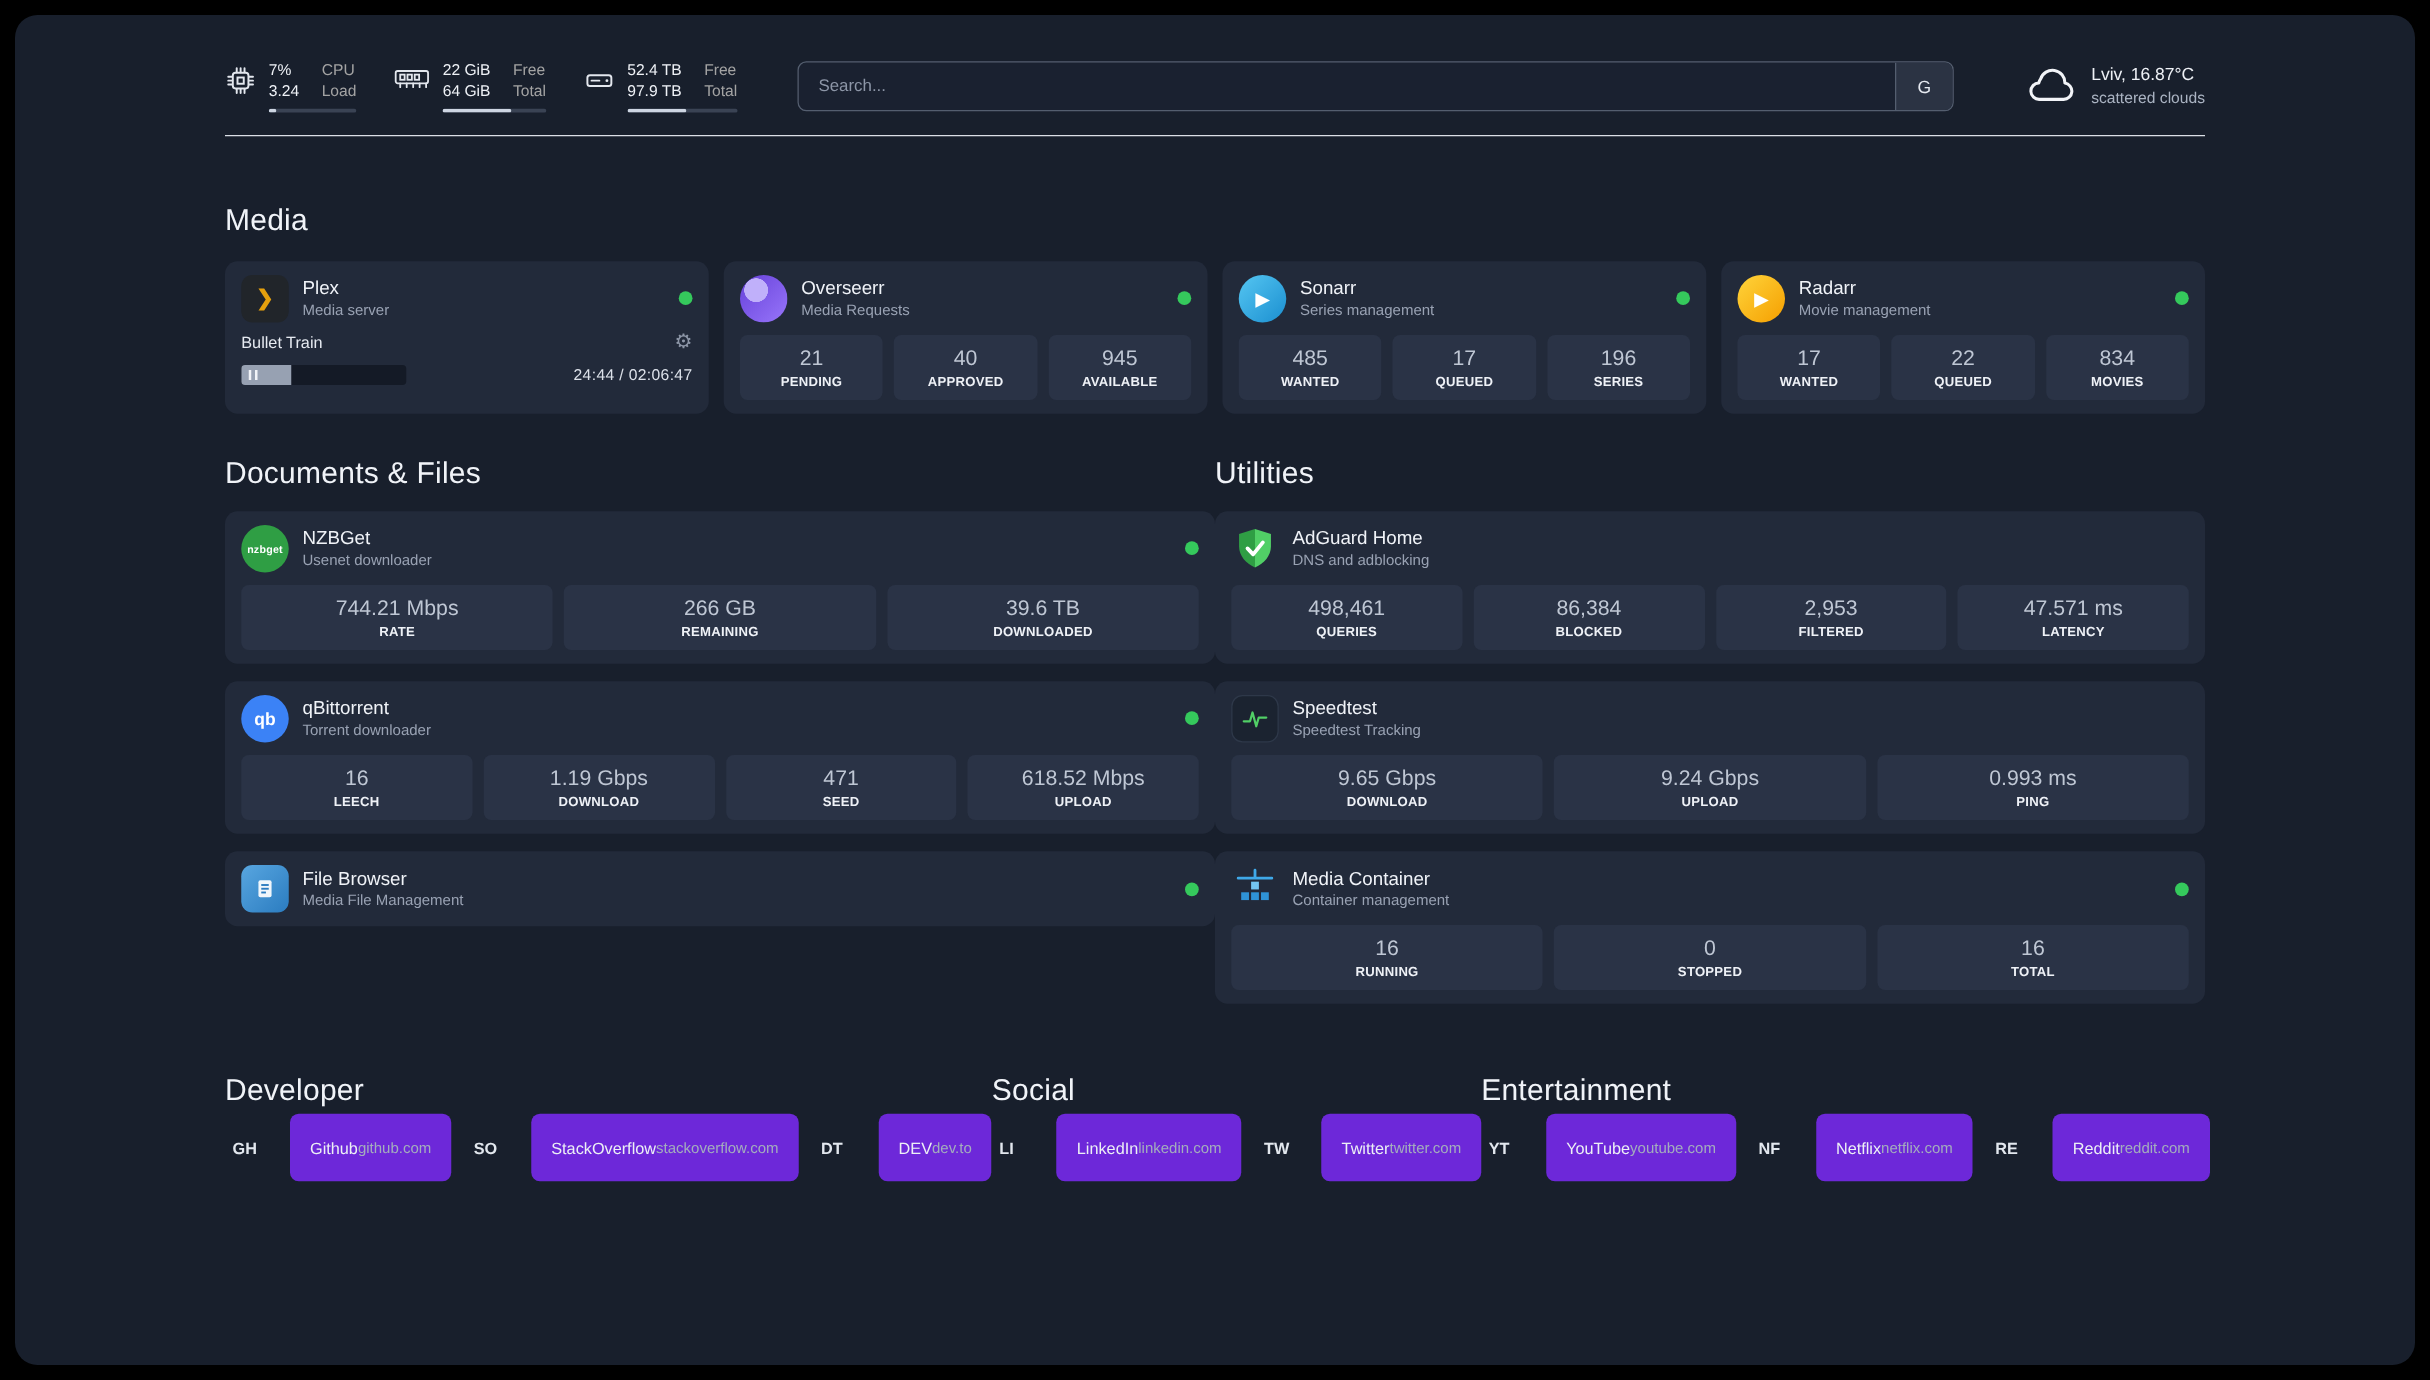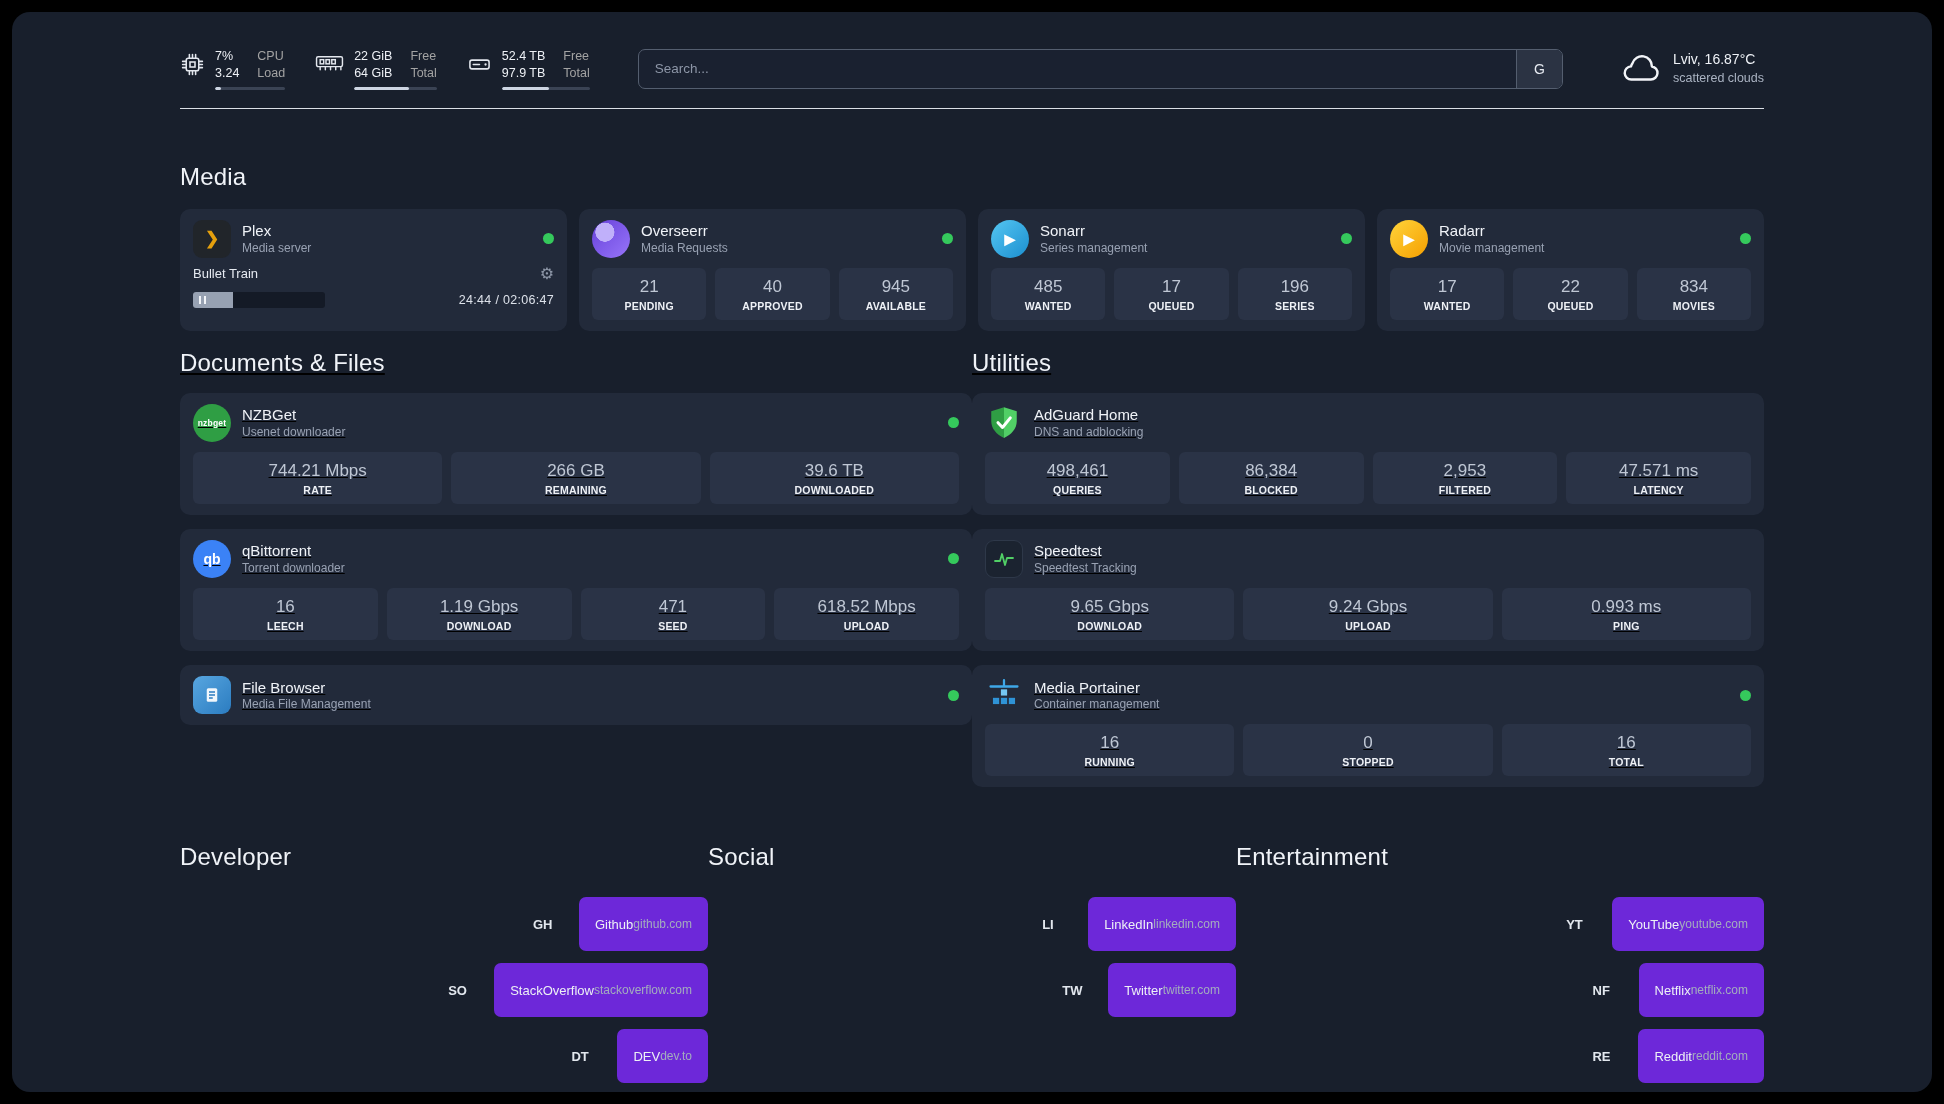--- a/index.html
+++ b/index.html
@@ -27,21 +27,21 @@
   .weather { display:flex; align-items:center; gap:12px; }
   .weather-text { font-size:14px; color:#eef1f6; line-height:1.4; }
   .weather-cond { font-size:12.5px; color:#aab3c2; }
 
   .divider { margin-top:18px; border-bottom:1.5px solid #dbdfe6; }
 
   
   h2 { font-size:24px; font-weight:500; color:#f0f3f8; letter-spacing:.2px; }
   .section-media { margin-top:54px; }
   .grid-media { margin-top:18px; display:grid; grid-template-columns:repeat(4,1fr); gap:12px; }
-  .two-col { margin-top:18px; display:grid; grid-template-columns:1fr 1fr; gap:0; align-items:start;text-decoration:underline; }
+  .two-col { margin-top:34px; display:grid; grid-template-columns:1fr 1fr; gap:0; align-items:start; }
   .col-stack { margin-top:16px; display:flex; flex-direction:column; gap:14px; }
 
   .card { background:#222a3a; border-radius:10px; padding:11px 13px; display:flex; flex-direction:column; gap:10px; cursor:pointer; }
   .card-head { display:flex; align-items:center; gap:11px; }
   .app-meta { line-height:1.3; }
   .app-name { font-size:15px; color:#f0f3f8; font-weight:500; }
   .app-sub { font-size:12px; color:#99a2b3; }
   .dot { width:11px; height:11px; border-radius:50%; background:#35c95c; margin-left:auto; flex:none; }
 
   .stats { display:flex; gap:9px; }
@@ -66,21 +66,21 @@
   .np-title { font-size:13px; color:#e6eaf1; }
   .gear { margin-left:auto; color:#8d96a7; font-size:16px; cursor:pointer; line-height:1; }
   .player-row { display:flex; align-items:center; }
   .progress { width:132px; height:16px; background:#141a26; border-radius:3px; position:relative; overflow:hidden; }
   .progress .fill { height:100%; background:#97a1b2; }
   .pause { position:absolute; left:6px; top:4px; width:7px; height:8px; border-left:2.5px solid #f2f4f8; border-right:2.5px solid #f2f4f8; }
   .np-time { margin-left:auto; font-size:12.5px; color:#dde2ea; letter-spacing:.3px; }
 
   
   .bookmarks { margin-top:56px; display:grid; grid-template-columns:repeat(3,1fr); gap:0; align-items:start; }
-  .bm-list { margin-top:26px; display:flex; flex-direction:column; gap:12px;align-items:flex-end; }
+  .bm-list { margin-top:4px; display:flex; flex-direction:row; gap:12px;align-items:flex-end; }
   .bm-row { display:flex; align-items:center; }
   .bm-abbr { width:52px; flex:none; font-size:13px; font-weight:bold; color:#e2e7ee; padding-left:6px; }
   .bm-pill { flex:1; height:54px; background:#6d28d9; border-radius:7px; display:flex; align-items:center; justify-content:space-between; padding:0 16px; text-decoration:none; cursor:pointer; }
   .bm-name { font-size:13px; color:#edf0f5; }
   .bm-url { font-size:12px; color:#a4adbd; }
 </style>
 </head>
 <body>
 
 <div class="panel">
@@ -438,21 +438,21 @@
             <span class="appicon icon-portainer">
               <svg width="34" height="34" viewBox="0 0 24 24">
                 <path d="M2.5 6h19M12 1.5v4.5" stroke="#3fa8e8" stroke-width="1.6" stroke-linecap="round"></path>
                 <rect x="9.8" y="8" width="4.4" height="4.4" fill="#74c6f2"></rect>
                 <rect x="4.2" y="14" width="4.4" height="4.4" fill="#2f93d6"></rect>
                 <rect x="9.8" y="14" width="4.4" height="4.4" fill="#2f93d6"></rect>
                 <rect x="15.4" y="14" width="4.4" height="4.4" fill="#2f93d6"></rect>
               </svg>
             </span>
             <div class="app-meta">
-              <div class="app-name">Media Portainer</div>
+              <div class="app-name">Media Container</div>
               <div class="app-sub">Container management</div>
             </div>
             <span class="dot"></span>
           </div>
           <div class="stats">
               <div class="stat">
                 <div class="stat-value">16</div>
                 <div class="stat-label">RUNNING</div>
               </div>
               <div class="stat">

